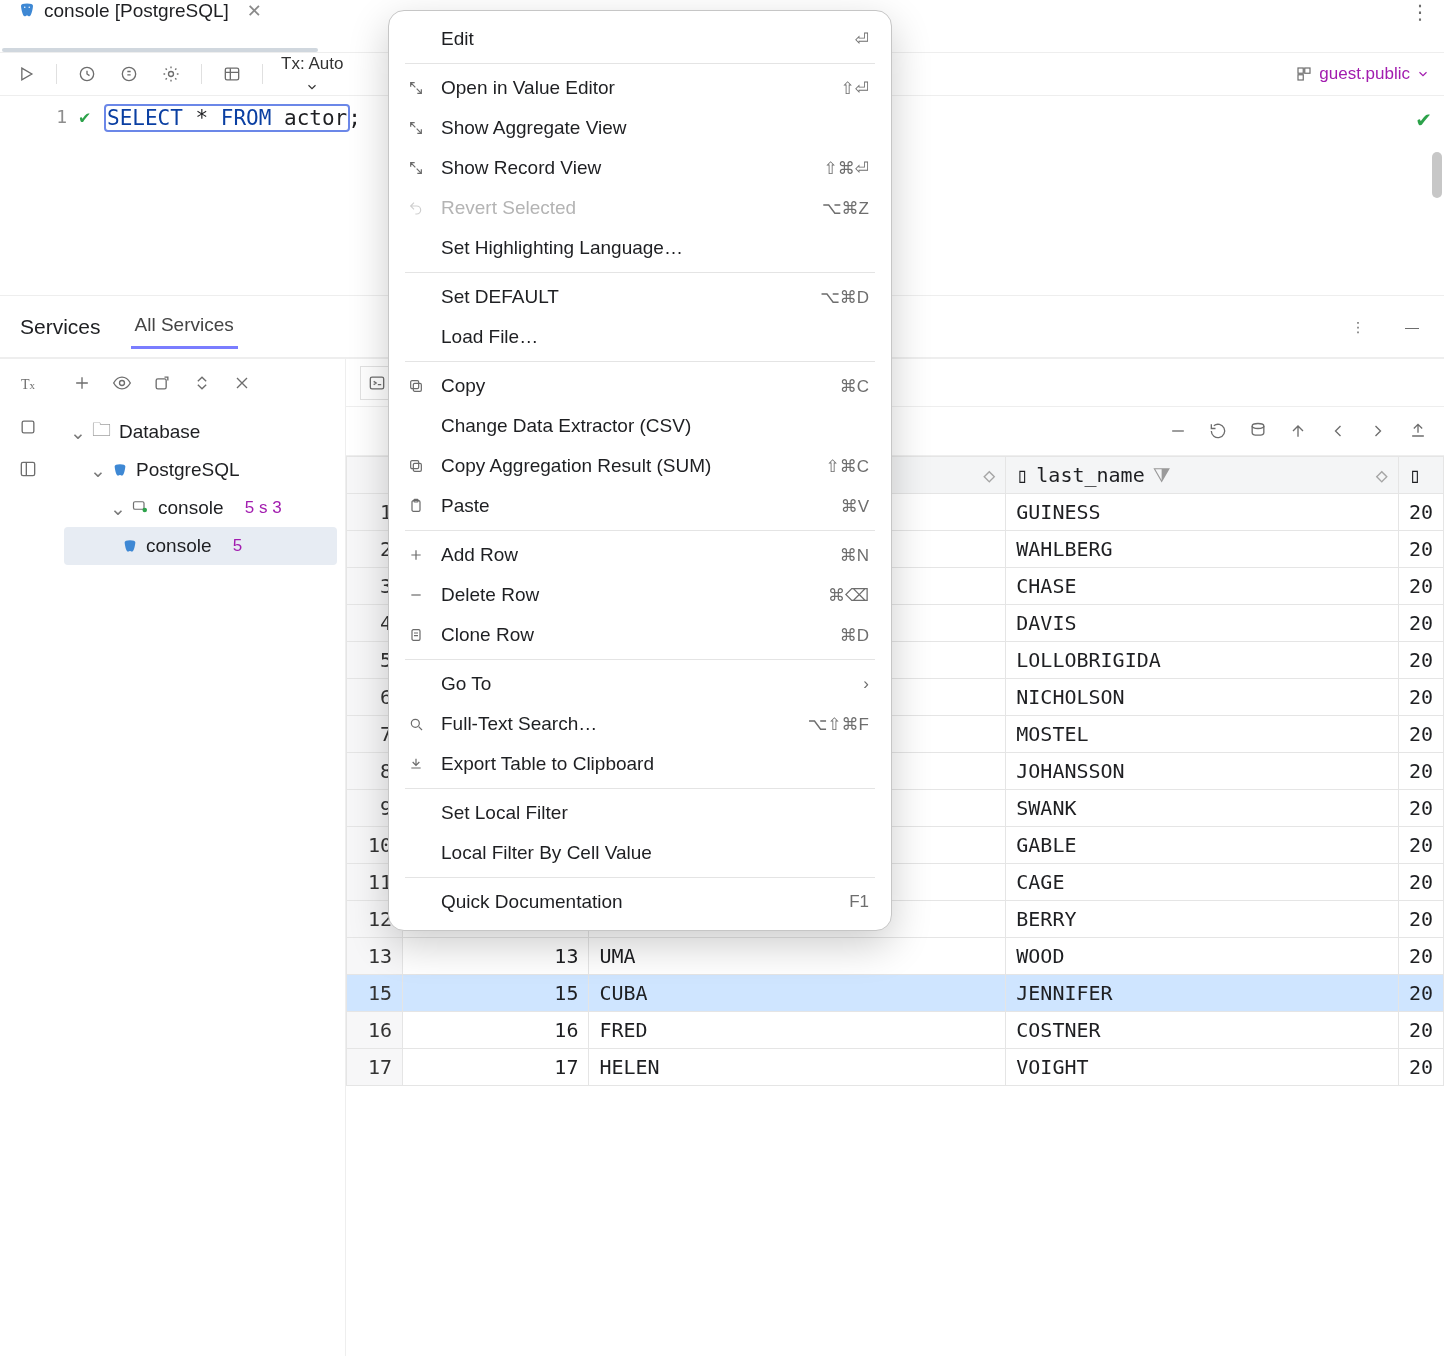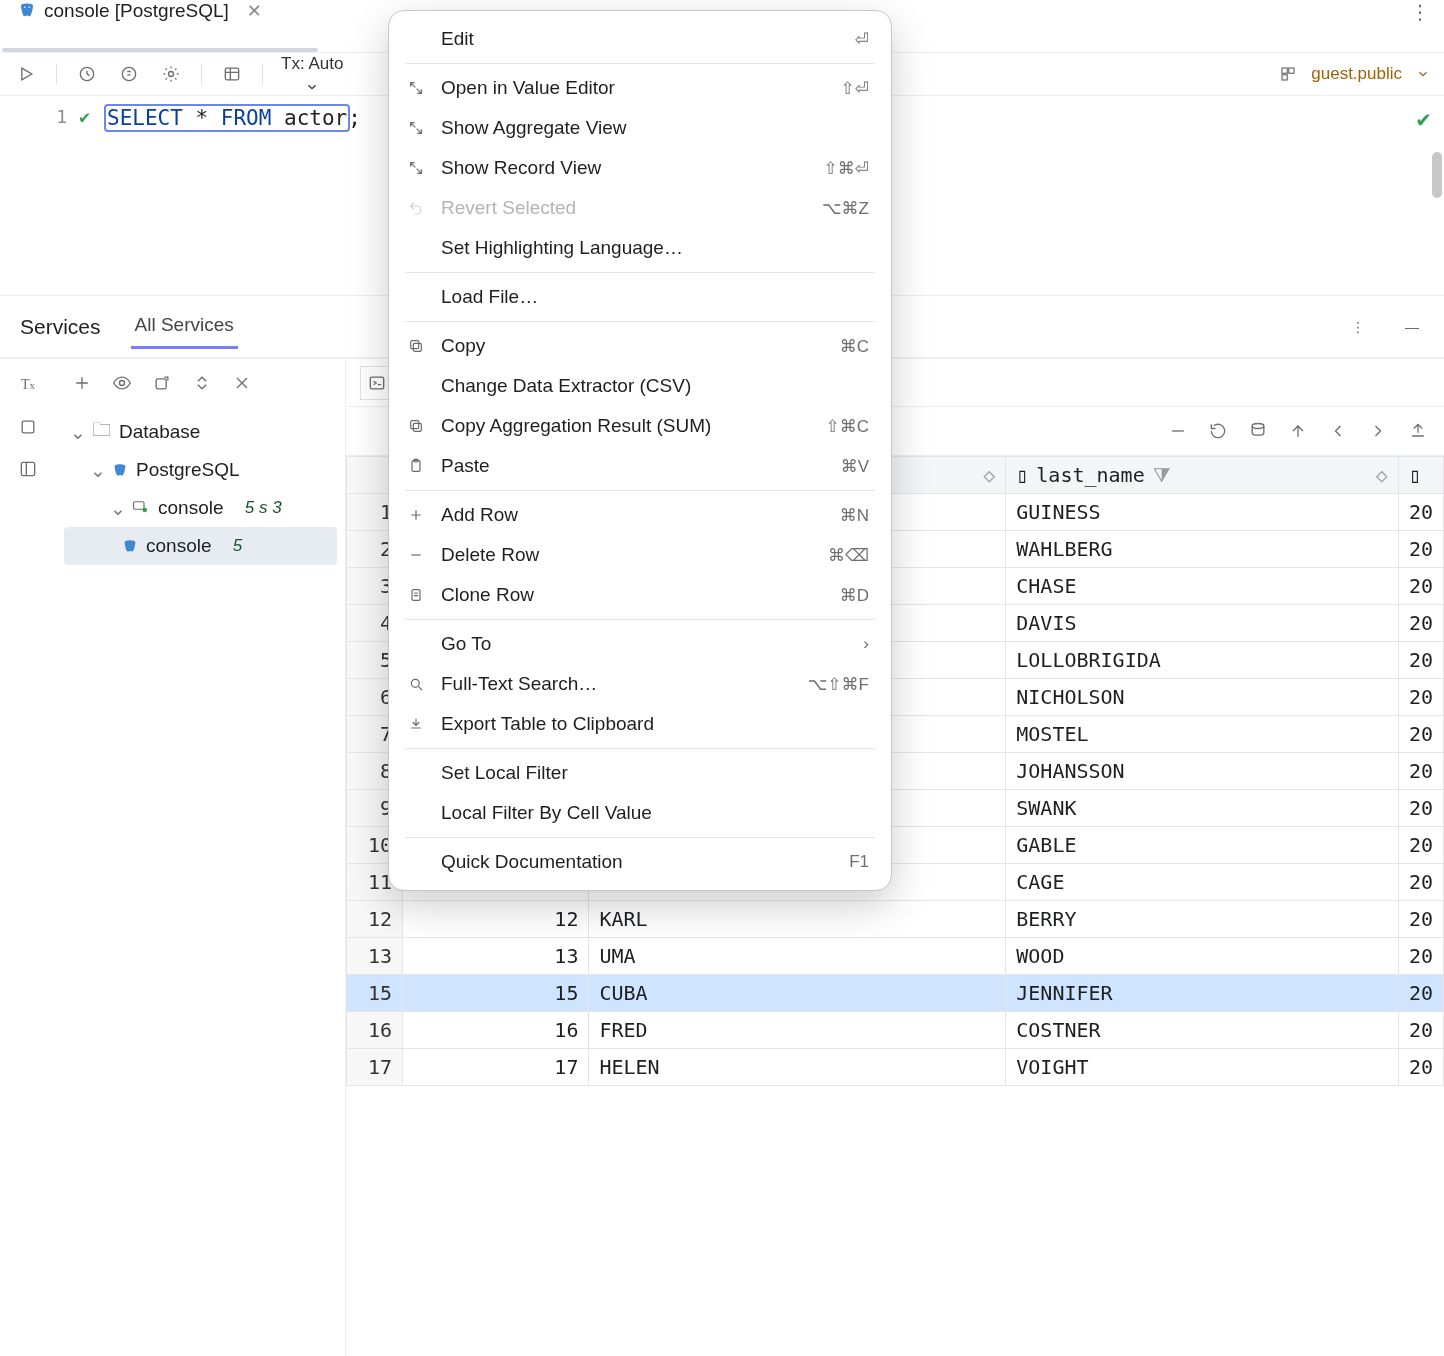--- a/index.html
+++ b/index.html
@@ -20,21 +20,21 @@
   .elephant svg { width:100%; height:100%; }
 
   
   .ed-toolbar { display:flex; align-items:center; height:44px; padding:0 14px; border-top:1px solid #eee; border-bottom:1px solid #eee; justify-content:space-between; }
   .ed-t-left { display:flex; align-items:center; gap:18px; }
   .ed-t-left .sep { width:1px; height:20px; background:#e0e0e0; }
   .play-icon svg { stroke:#28994e; }
   .iconbtn { width:24px; height:24px; display:flex; align-items:center; justify-content:center; color:#6d6d6d; }
   .iconbtn svg{ width:20px; height:20px; fill:none; stroke:currentColor; stroke-width:1.6; }
   .tx-combo { display:flex; align-items:center; gap:6px; font-size:17px; color:#333;flex-direction:column; }
-  .schema-combo { display:flex; align-items:center; gap:14px; font-size:17px; color:#a16207; }
+  .schema-combo { display:flex; align-items:center; gap:6px; font-size:17px; color:#a21caf; }
 
   
   .editor { display:flex; height:200px; border-bottom:1px solid #eee; position:relative; }
   .gutter { width:102px; text-align:right; color:#8d8d8d; padding:10px 12px 0 0; font-size:18px; display:flex; flex-direction:column; gap:2px; align-items:flex-end; }
   .gutter .g-row{ display:flex; align-items:center; gap:12px;}
   .check { color:#2ca24a; }
   .code { padding:10px 0 0 4px; font-size:21px; }
   .code .sel { outline:2px solid #6b87e8; border-radius:2px; padding:0 1px; }
   .kw { color:#0a3fa2; }
   .editor .ok-ribbon { position:absolute; right:12px; top:12px; color:#2ca24a; font-size:20px; }
@@ -45,21 +45,21 @@
   .svc-head { display:flex; align-items:center; gap:30px; height:62px; padding:0 20px; border-bottom:1px solid #eee; }
   .svc-head .title { font-size:21px; font-weight:400; }
   .svc-head .tab2 { font-size:19px; color:#444; padding:10px 4px; border-bottom:3px solid #7a7dff; }
   .svc-toolbar { display:flex; flex-direction:column; width:56px; align-items:center; gap:18px; padding-top:14px; }
   .svc-toolbar .iconbtn{ color:#6e6e6e; }
   .svc-middle { width:290px; border-right:1px solid #eee;}
   .svc-middle .top-icons{ display:flex; gap:16px; align-items:center; height:48px; padding-left:14px;}
   .tree { padding:6px 8px; font-size:19px; }
   .tree .row { display:flex; align-items:center; gap:8px; height:38px; padding-left:6px; white-space:nowrap;}
   .tree .caret { width:14px; color:#7a7a7a; }
-  .tree .muted { color:#14532d; font-size:17px;font-style:italic; }
+  .tree .muted { color:#a21caf; font-size:17px; }
   .tree .folder{ color:#757575;}
   .tree .row.selected { background:#e7ecf3; border-radius:4px; }
   .tree .indent1 { padding-left:26px;} .tree .indent2{padding-left:46px;} .tree .indent3{padding-left:58px;}
 
   
   .results { flex:1; display:flex; flex-direction:column; }
   .res-toolbar{ height:48px; display:flex; align-items:center; padding:0 14px; border-bottom:1px solid #eee; gap:14px; color:#6e6e6e;}
   .res-toolbar .iconbtn{ color:#6e6e6e;}
   .view-buttons{ display:flex; }
   .view-buttons .iconbtn{ width:34px; height:34px; border:1px solid #e2e2e2; }
@@ -518,20 +518,25 @@
       <span class="sc">⌥⌘Z</span>
     </div>
     <div class="row">
       <span class="ic"></span>
       <span class="lbl">Set Highlighting Language…</span>
       <span class="sc"></span>
     </div>
     <div class="msep"></div>
     <div class="row">
       <span class="ic"></span>
+      <span class="lbl">Set DEFAULT</span>
+      <span class="sc">⌥⌘D</span>
+    </div>
+    <div class="row">
+      <span class="ic"></span>
       <span class="lbl">Load File…</span>
       <span class="sc"></span>
     </div>
     <div class="msep"></div>
     <div class="row">
       <span class="ic">
         <svg width="16" height="16" viewBox="0 0 24 24" fill="none" stroke="currentColor" stroke-width="1.8">
           <rect x="8" y="8" width="12" height="12" rx="2"></rect>
           <rect x="4" y="4" width="12" height="12" rx="2"></rect>
         </svg>

